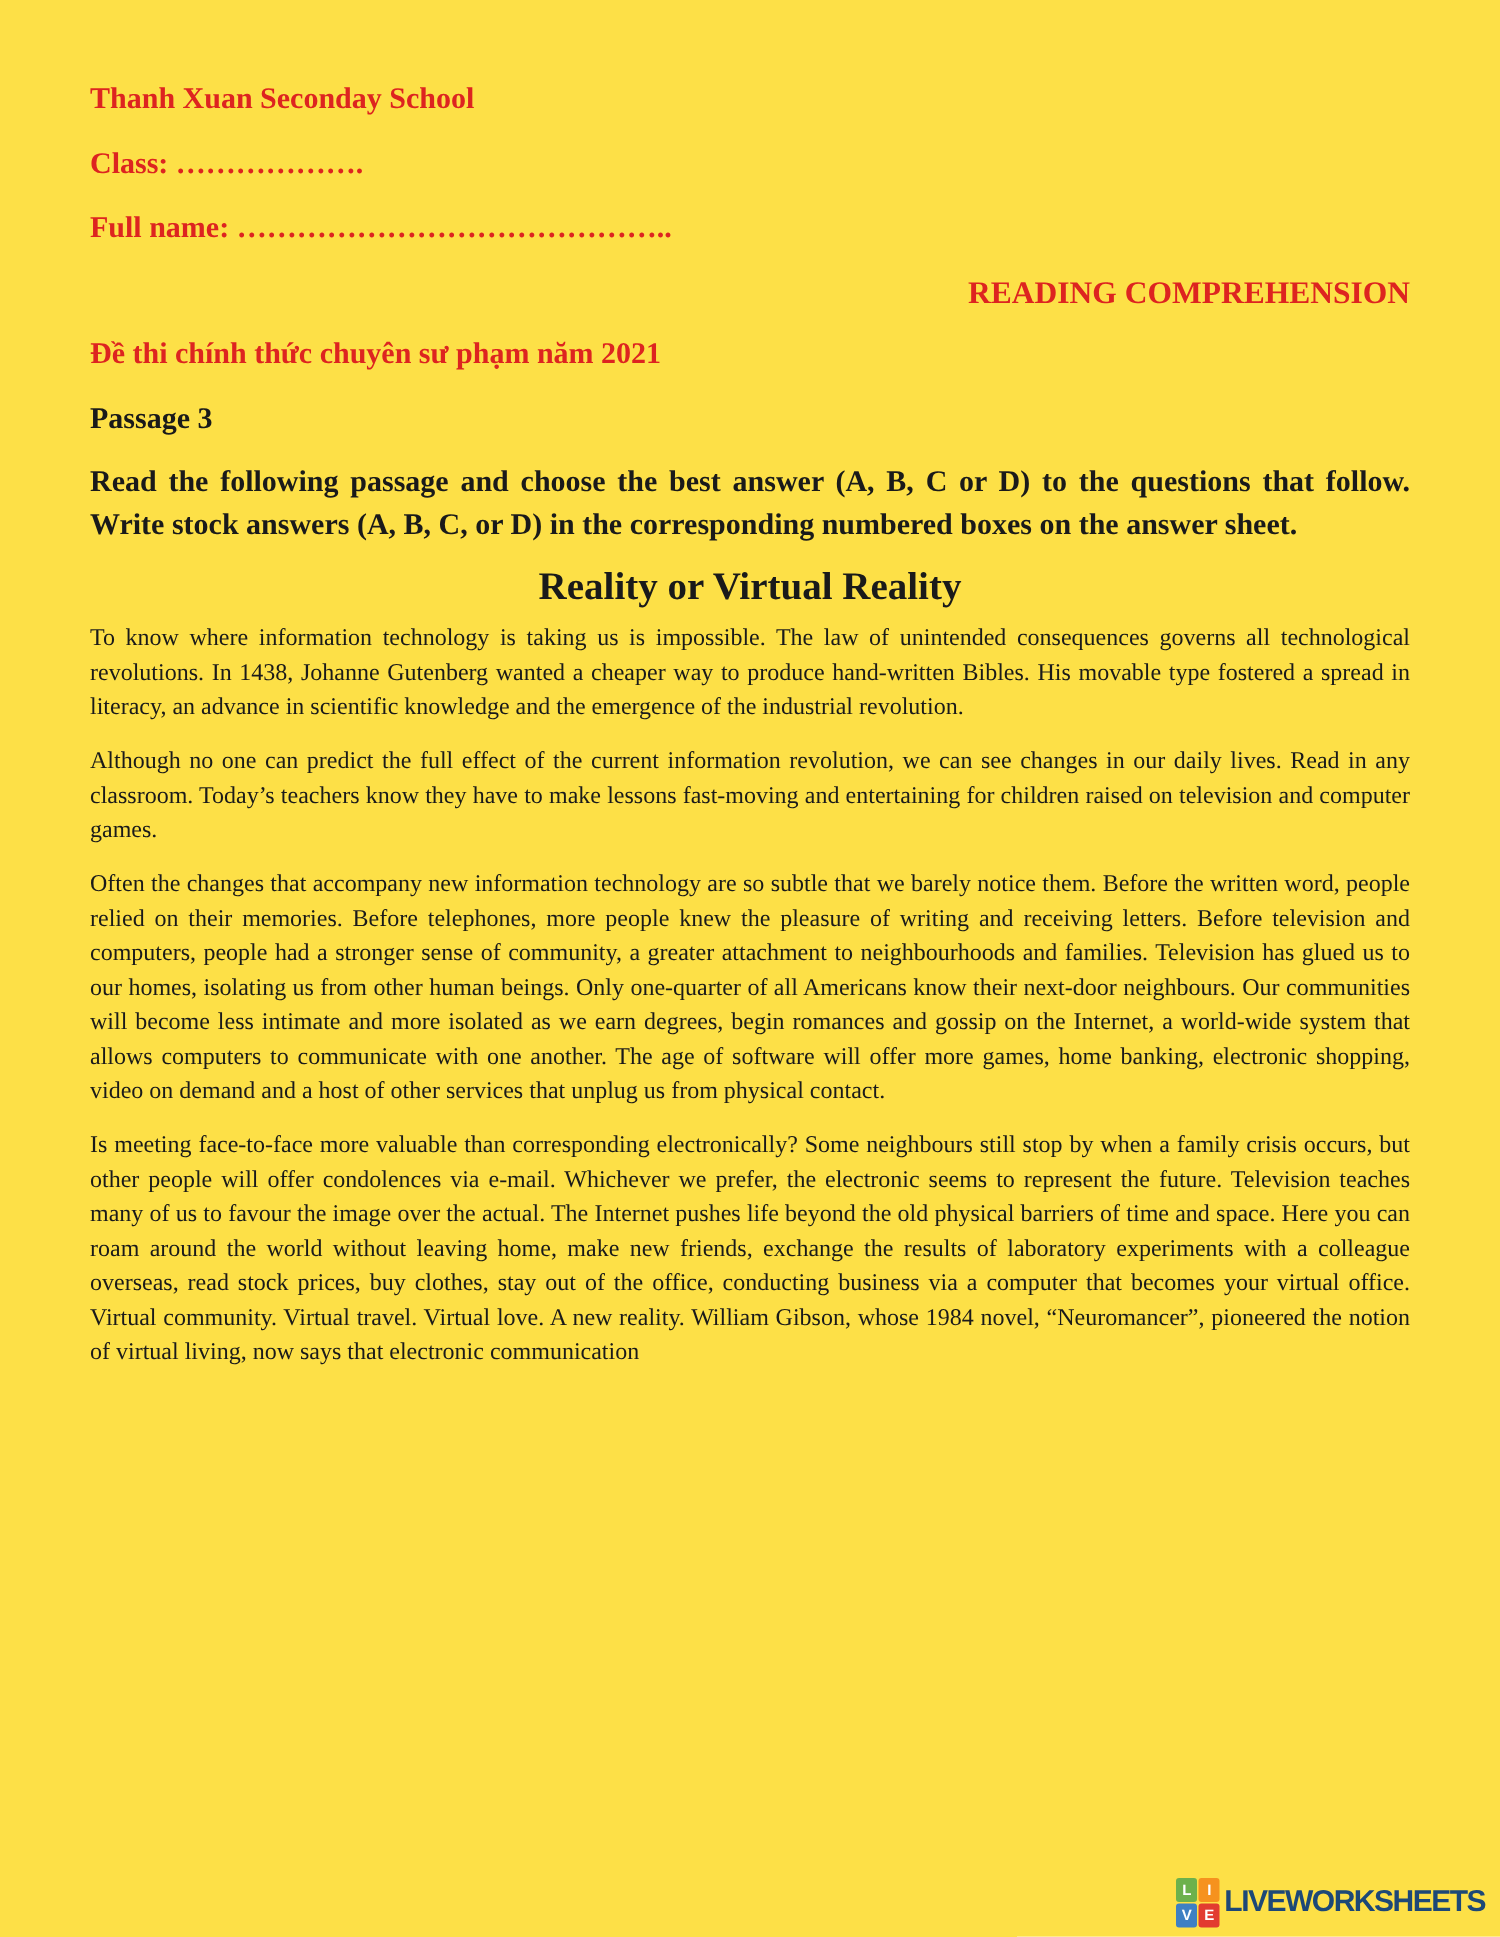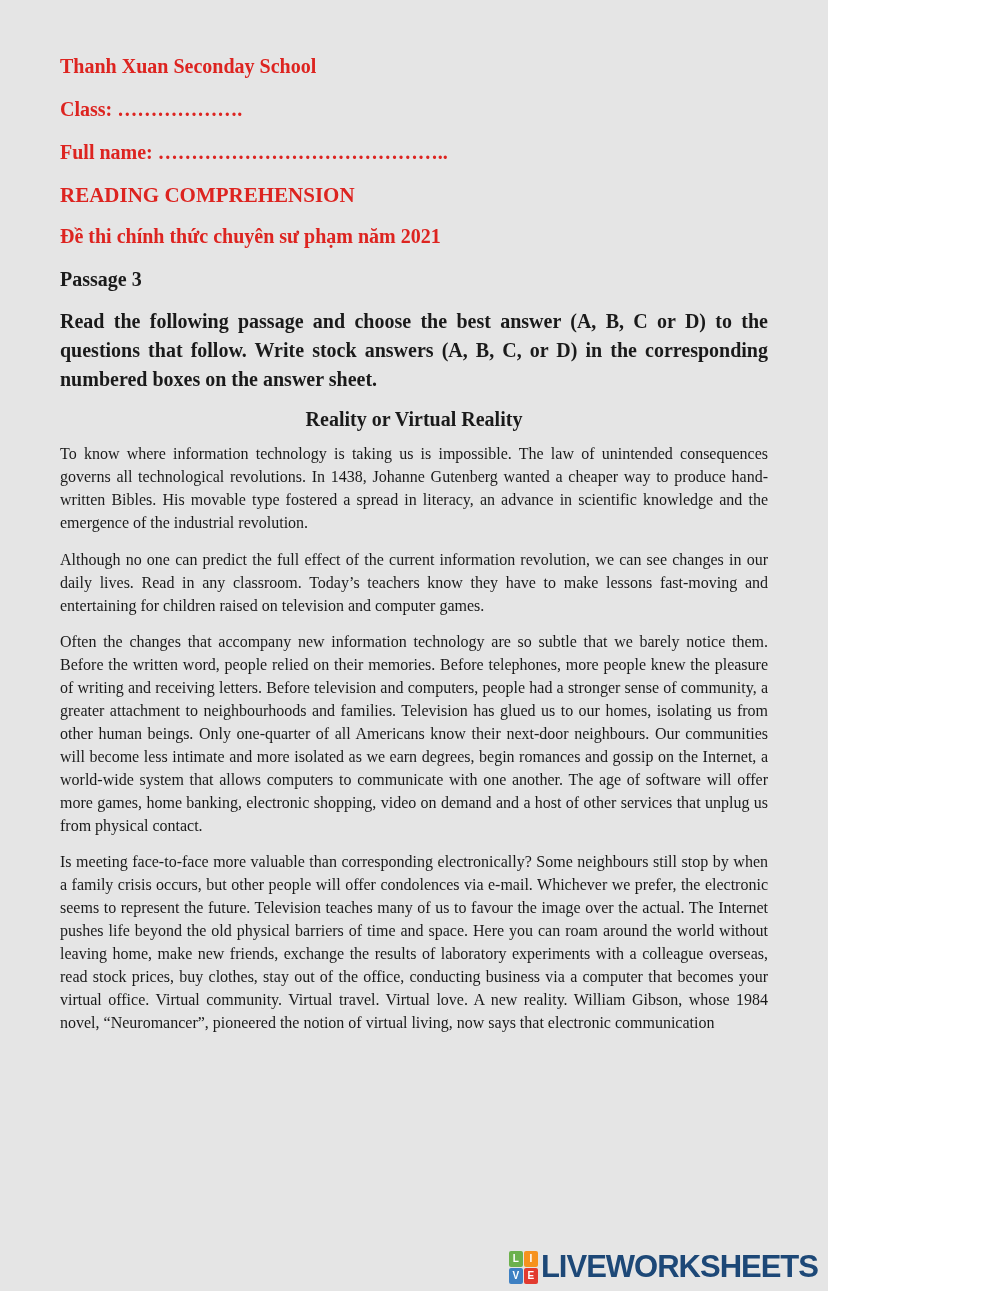--- a/index.html
+++ b/index.html
@@ -10,41 +10,41 @@
   html, body { margin: 0; padding: 0; }
   body {
     width: 1000px;
     height: 1291px;
     background: #ffffff;
     font-family: "Liberation Serif", serif;
     color: #1a1a1a;
   }
   .page {
     position: relative;
-    width: 828px;
+    width: 1000px;
     height: 1291px;
-    background: #e5e5e5;
+    background: #fde047;
     overflow: hidden;
   }
   .content {
     padding: 52px 60px 0 60px;
   }
   .red-line {
     color: var(--accent-red);
     font-weight: bold;
     font-size: 20px;
     line-height: 28px;
     margin-bottom: 15px;
   }
   .main-title {
     color: var(--accent-red);
     font-weight: bold;
     font-size: 21px;
     line-height: 28px;
-    text-align: left;
+    text-align: right;
     margin-bottom: 13px;
   }
   .exam-note {
     color: var(--accent-red);
     font-weight: bold;
     font-size: 20px;
     line-height: 28px;
     margin-bottom: 15px;
   }
   .passage-label {
@@ -55,21 +55,21 @@
   }
   .instructions {
     font-weight: bold;
     font-size: 20px;
     line-height: 1.44;
     text-align: justify;
     margin: 0 0 12px 0;
   }
   .passage-title {
     font-weight: bold;
-    font-size: 20px;
+    font-size: 26px;
     line-height: 28px;
     text-align: center;
     margin-bottom: 9px;
   }
   .body-para {
     font-size: 16px;
     line-height: 1.44;
     text-align: justify;
     margin: 0 0 13px 0;
   }
@@ -93,21 +93,21 @@
     font-family: "Liberation Sans", sans-serif;
     font-weight: bold;
     font-size: 10px;
     display: flex;
     align-items: center;
     justify-content: center;
   }
   .brand-text {
     font-family: "Liberation Sans", sans-serif;
     font-weight: bold;
-    font-size: 31px;
+    font-size: 20px;
     letter-spacing: -1px;
     color: var(--logo-navy);
   }
 </style>
 </head>
 <body>
 
 <div class="page">
   <div class="content">
 

